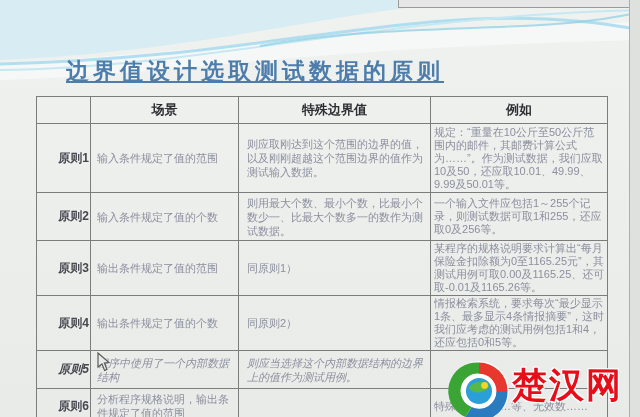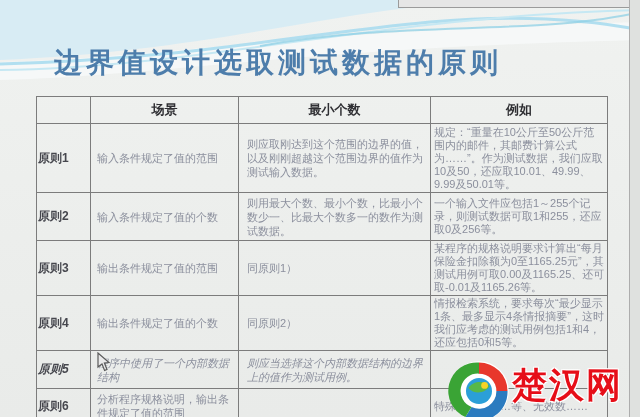--- a/index.html
+++ b/index.html
@@ -1,26 +1,26 @@
 <!DOCTYPE html>
 <html><head>
 <meta charset="utf-8">
 <style>
   html,body{margin:0;padding:0;}
   body{font-family:"Liberation Sans","DejaVu Sans",sans-serif;}
   .stage{position:relative;width:640px;height:417px;background:linear-gradient(#f0f2f0,#e9ebe9);overflow:hidden;}
   .right-edge{position:absolute;top:0;right:0;width:10px;height:417px;background:#dfe1df;border-left:1px solid #adadad;}
   .win-fragment{position:absolute;left:398px;top:-9px;width:234px;height:17px;background:#e6e6e6;border:1px solid #9b9b9b;box-sizing:border-box;}
   .waves{position:absolute;left:0;top:0;}
-  .title{position:absolute;left:50px;top:40px;margin:4px;font-family:"Liberation Serif","DejaVu Serif",serif;font-size:28px;font-weight:bold;letter-spacing:4px;color:#4d7dab;white-space:nowrap;}
+  .title{position:absolute;left:50px;top:40px;margin:16px;font-family:"Liberation Serif","DejaVu Serif",serif;font-size:23px;font-weight:bold;letter-spacing:4px;color:#4d7dab;white-space:nowrap;text-decoration:underline;}
   table.principles{position:absolute;left:36px;top:88px;width:571px;border-collapse:collapse;table-layout:fixed;background:transparent;}
   table.principles th,table.principles td{border:1px solid #7c7c7c;box-sizing:border-box;overflow:hidden;}
   table.principles{border:1px solid #5e5e5e;margin-top:8px;}
   th.h{font-size:13px;font-weight:bold;color:#2f2f33;text-align:center;padding:4px 2px;}
-  td.lbl{font-size:12px;font-weight:bold;color:#46474e;text-align:left;vertical-align:middle;}
+  td.lbl{font-size:12px;font-weight:bold;color:#46474e;text-align:right;vertical-align:middle;}
   td.scn{font-size:11px;color:#8b8f9d;vertical-align:middle;padding:2px 4px 2px 6px;line-height:14px;}
   td.prn{font-size:11px;color:#8b8f9d;vertical-align:middle;padding:2px 4px 2px 8px;line-height:14px;}
   td.exm{font-size:11px;color:#8b8f9d;vertical-align:middle;padding:1px 2px 1px 3px;line-height:13px;}
   tr.rh{height:25px;}
   tr.r1{height:69px;} tr.r2{height:48px;} tr.r3{height:53px;}
   tr.r4{height:46px;} tr.r5{height:38px;font-style:italic;} tr.r6{height:35px;}
   .cursor{position:absolute;left:97px;top:352px;}
   .watermark{position:absolute;left:448px;top:360px;width:192px;height:57px;}
   .wm-logo{position:absolute;left:0;top:0;}
   .wm-name{position:absolute;left:64px;top:2px;font-size:35px;font-weight:bold;color:#e60e18;letter-spacing:2px;white-space:nowrap;
@@ -50,21 +50,21 @@
     <colgroup>
       <col style="width:54px">
         <col style="width:148px">
         <col style="width:192px">
         <col style="width:177px">
     </colgroup>
     <thead>
       <tr class="rh">
         <th class="h"></th>
         <th class="h">场景</th>
-        <th class="h">最小个数</th>
+        <th class="h">特殊边界值</th>
         <th class="h">例如</th>
       </tr>
     </thead>
     <tbody>
       <tr class="r1">
         <td class="lbl">原则1</td>
         <td class="scn">输入条件规定了值的范围</td>
         <td class="prn">则应取刚达到这个范围的边界的值，以及刚刚超越这个范围边界的值作为测试输入数据。</td>
         <td class="exm">规定：“重量在10公斤至50公斤范围内的邮件，其邮费计算公式为……”。作为测试数据，我们应取10及50，还应取10.01、49.99、9.99及50.01等。</td>
       </tr>

